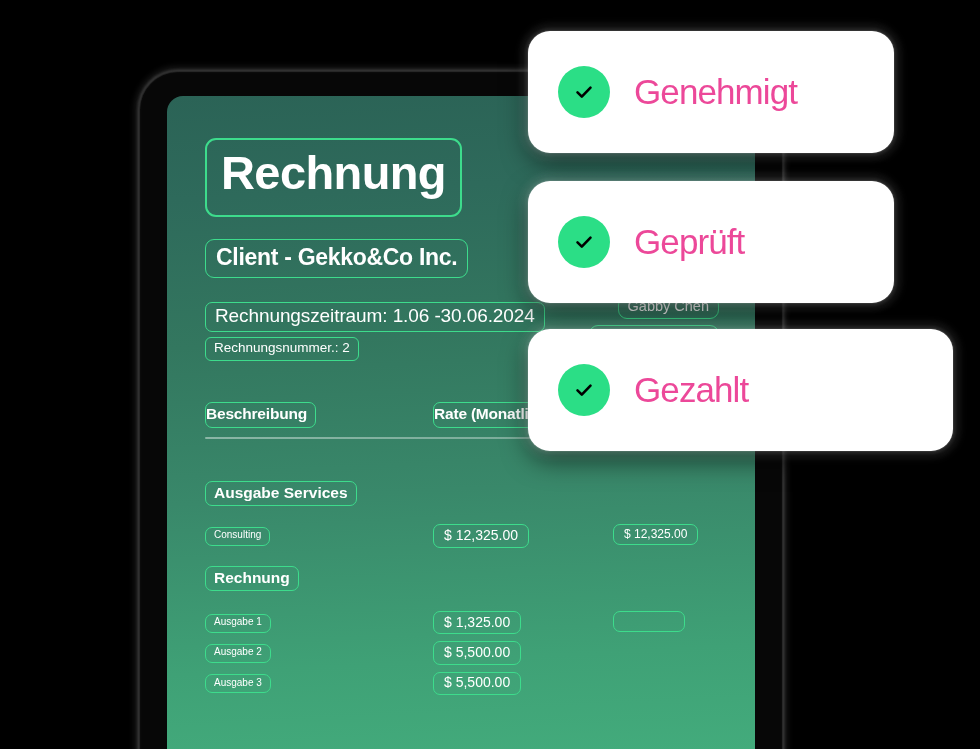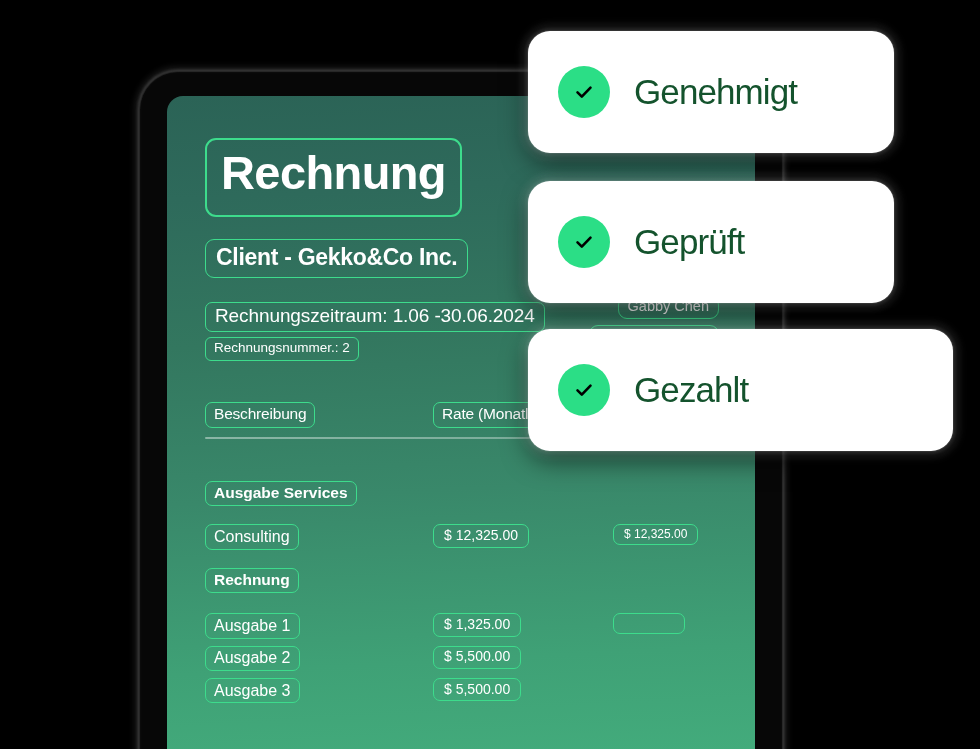--- a/index.html
+++ b/index.html
@@ -155,43 +155,43 @@
   .t-row {
     display: flex;
     align-items: flex-start;
   }
   .c-desc  { width: 228px; flex: none; }
   .c-rate  { width: 180px; flex: none; display: flex; justify-content: flex-start; }
   .c-total { width: 160px; flex: none; display: flex; justify-content: flex-start; }
 
   .chip.th {
     font-size: 15.5px;
-    font-weight: 400;
+    font-weight: 700;
     letter-spacing: -0.2px;
-    padding: 3px 8px 4px 8px;
+    padding: 3px 8px 4px 0;
     border-radius: 7px;
   }
 
   .divider {
     height: 2px;
     background: linear-gradient(90deg,
         rgba(255,255,255,0.42) 0%,
         rgba(255,255,255,0.34) 60%,
         rgba(255,255,255,0.26) 100%);
     margin: 9px 0 0 0;
     border-radius: 2px;
   }
 
   .chip.group {
     font-size: 15.5px;
     font-weight: 700;
     padding: 3px 8px 4px 8px;
   }
   .chip.cell {
-    font-size: 16px;
+    font-size: 10px;
     font-weight: 400;
     padding: 2.5px 8px 3.5px 8px;
   }
   .chip.money {
     font-size: 14px;
     font-weight: 400;
     padding: 2.5px 10px 3.5px 10px;
     min-width: 84px;
     text-align: center;
   }
@@ -249,21 +249,21 @@
     display: flex;
     align-items: center;
     justify-content: center;
   }
   .check-circle svg { display: block; }
 
   .card-label {
     font-size: 35px;
     font-weight: 500;
     letter-spacing: -0.9px;
-    color: #14532d;
+    color: #ec4899;
     white-space: nowrap;
   }
 </style>
 </head>
 <body>
 
 <div id="stage">
 
   <div class="tablet">
     <div class="screen">

